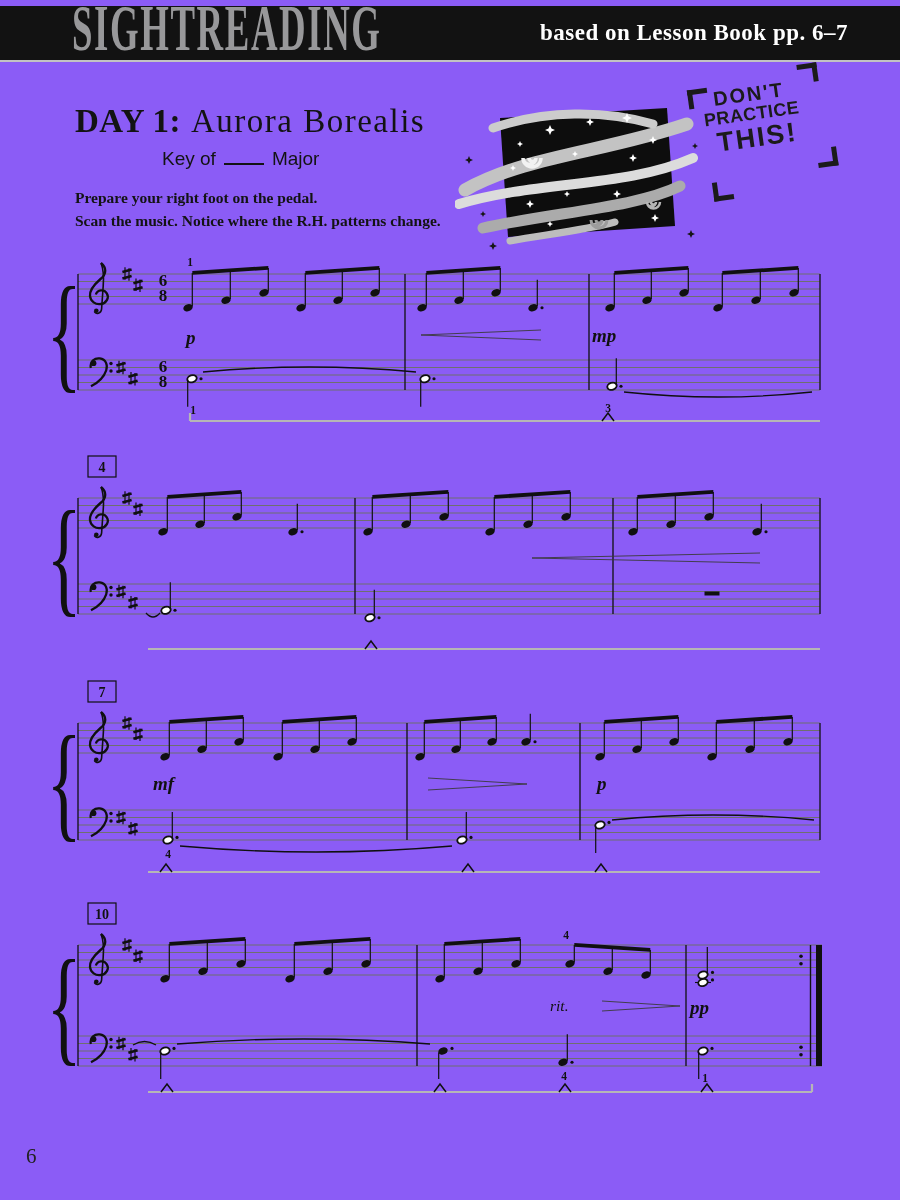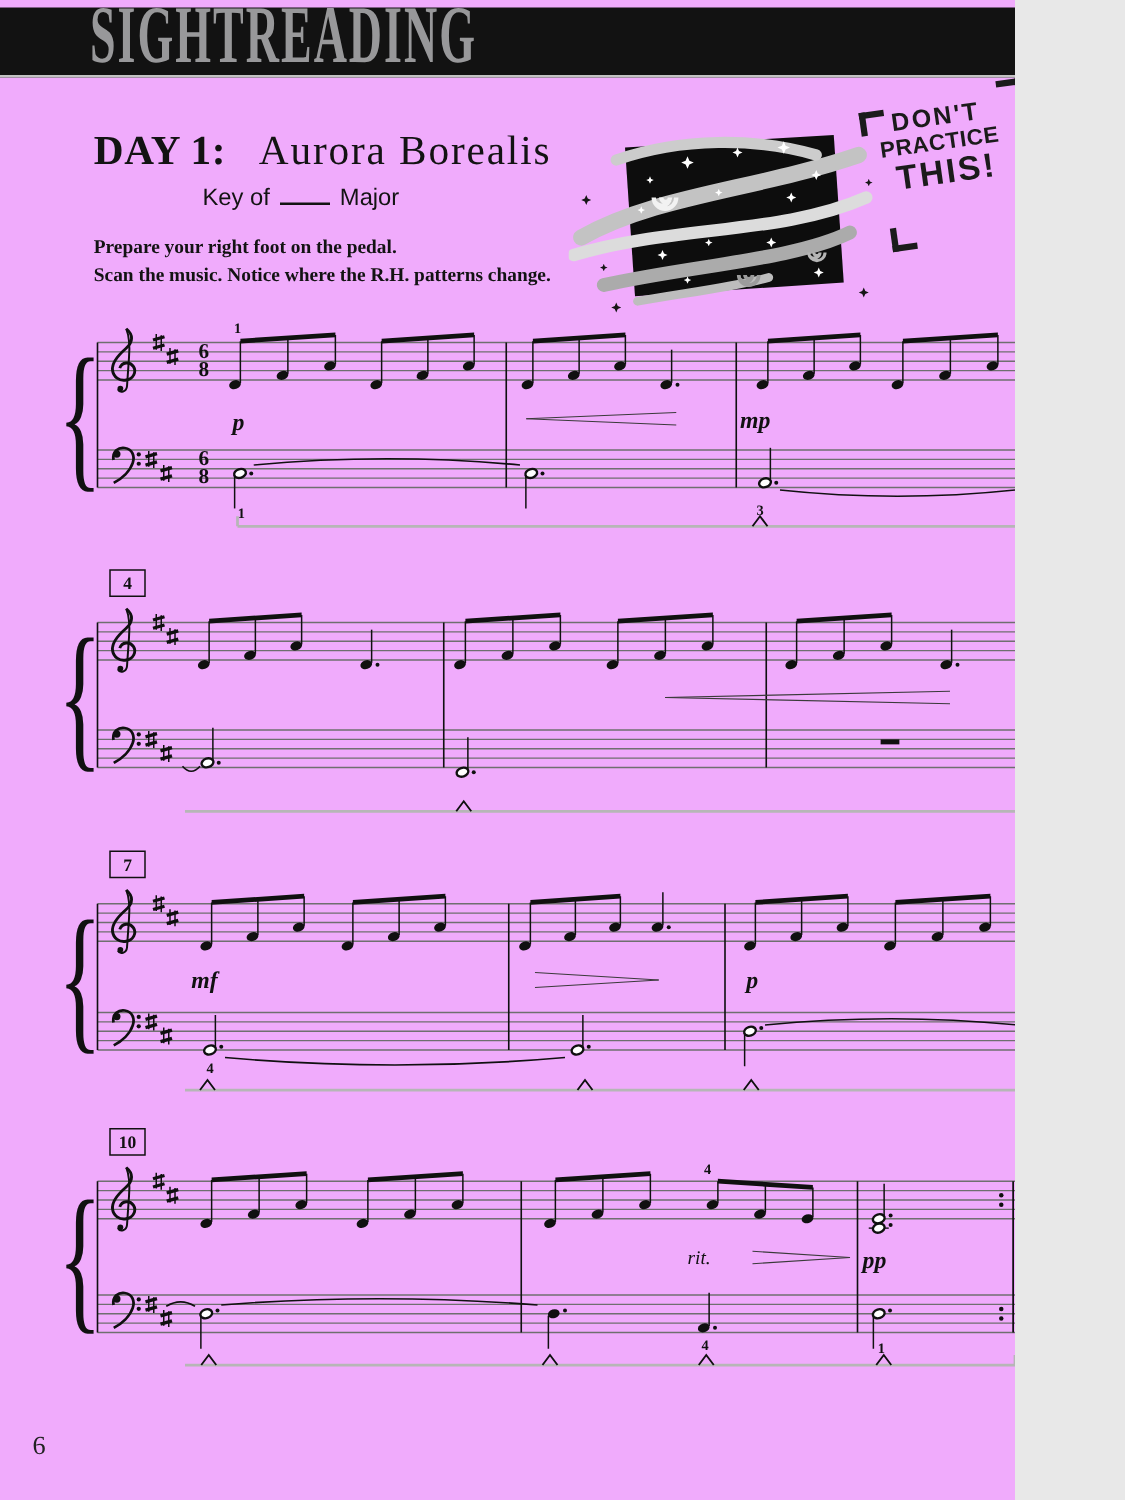--- a/index.html
+++ b/index.html
@@ -1,29 +1,29 @@
 <!DOCTYPE html>
 <html><head>
 <meta charset="utf-8">
 <style>
   html,body{margin:0;padding:0;background:#e8e8e8}
-  .page{position:relative;width:812px;height:1200px;background:#f0abfc;overflow:hidden;
+  .page{position:relative;width:900px;height:1200px;background:#8b5cf6;overflow:hidden;
         font-family:"Liberation Serif",serif}
   
   .topbar{position:absolute;left:0;top:6px;width:900px;height:54px;background:#121212;
           border-bottom:2px solid #c2c2c2}
   .series{position:absolute;left:72px;bottom:-1px;font-family:"Liberation Serif",serif;
           font-weight:700;font-size:46px;line-height:1;color:#98989a;letter-spacing:2px;
           transform:scale(0.8,1.42);transform-origin:left bottom;white-space:nowrap}
   .ref{position:absolute;right:52px;top:14px;font-family:"Liberation Serif",serif;
        font-weight:700;font-size:23px;color:#ffffff;letter-spacing:0.5px;white-space:nowrap}
   
   .daytitle{position:absolute;left:75px;top:103px;color:#131313;white-space:nowrap}
   .day{font-weight:700;font-size:33px;letter-spacing:0.5px}
-  .piece{font-weight:400;font-size:33px;letter-spacing:1.5px;margin-left:22px}
+  .piece{font-weight:400;font-size:33px;letter-spacing:1.5px;margin-left:6px}
   .keyline{position:absolute;left:162px;top:148px;font-family:"Liberation Sans",sans-serif;
            font-weight:400;font-size:19px;color:#131313}
   .blank{display:inline-block;width:40px;height:14px;border-bottom:2.2px solid #131313;margin:0 8px}
   .instr{position:absolute;left:75px;top:186px;font-weight:700;font-size:15.5px;
          line-height:1.5;color:#131313}
   
   .stamp{position:absolute;left:702px;top:82px;width:128px;height:110px;transform:rotate(-8deg);
          font-family:"Liberation Sans",sans-serif;font-weight:700;color:#1b1b1b;line-height:1.04;
          white-space:nowrap}
   .stamp .l1{margin-left:17px;font-size:20px;letter-spacing:2px}
@@ -46,20 +46,21 @@
   text.box{font-family:"Liberation Serif",serif;font-weight:700;font-size:14px;fill:#111}
   text.brace{font-family:"Liberation Serif",serif;font-size:118px;fill:#111}
 </style>
 </head>
 <body>
 
 <div class="page">
 
   <div class="topbar">
     <span class="series">SIGHTREADING</span>
+    <span class="ref">based on Lesson Book pp. 6–7</span>
   </div>
 
   <div class="daytitle">
     <span class="day">DAY 1:</span>
     <span class="piece">Aurora Borealis</span>
   </div>
 
   <div class="keyline">
     <span>Key of</span><span class="blank"></span><span>Major</span>
   </div>

